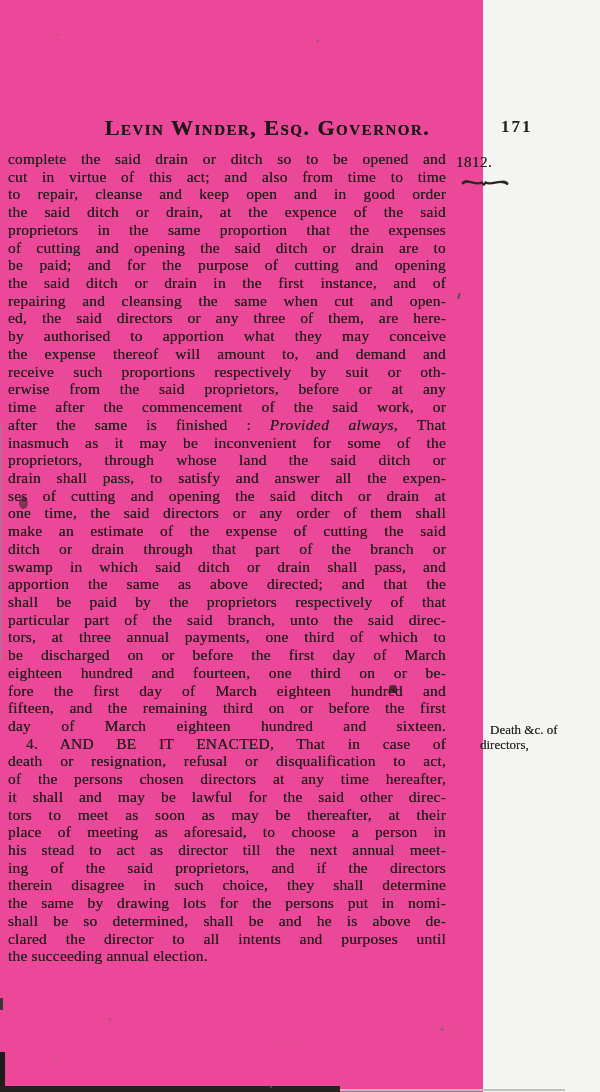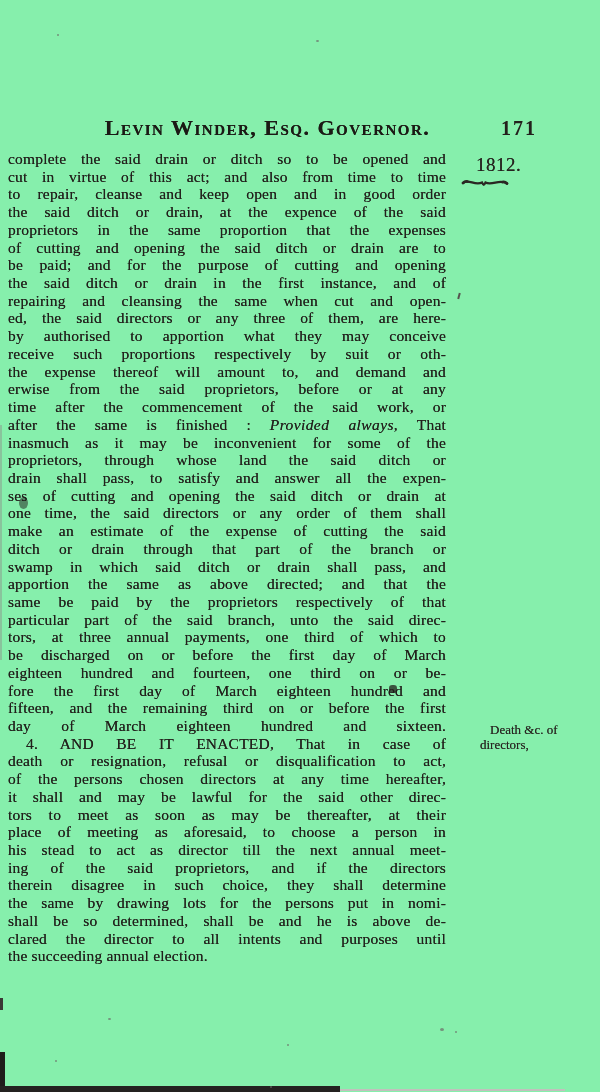--- a/index.html
+++ b/index.html
@@ -3,39 +3,39 @@
 <meta charset="utf-8">
 <style>
   html,body{margin:0;padding:0;}
   body{
     width:600px;height:1092px;
     background:#f4f4f3;
     font-family:"Liberation Serif","DejaVu Serif",serif;
     overflow:hidden;
   }
   .page{
-    position:relative;width:600px;height:1092px;
-    background:#86efac;
+    position:relative;width:483px;height:1092px;
+    background:#ec4899;
     color:#201e1b;
   }
   
   .page-title{
     position:absolute;left:85px;top:116px;width:365px;
     text-align:center;
     font-variant:small-caps;
     font-weight:bold;
     font-size:22px;line-height:24px;
     letter-spacing:1.5px;
     color:#1b1915;
     text-shadow:0 0 0.5px rgba(25,22,18,.85);
     white-space:nowrap;
   }
   .page-number{
     position:absolute;left:501px;top:117px;
-    font-weight:bold;font-size:20px;letter-spacing:2px;
+    font-weight:bold;font-size:17px;letter-spacing:2px;
     color:#23201c;
   }
   
   .body-text{
     position:absolute;left:8px;top:150px;width:438px;
     font-size:15.5px;
     letter-spacing:0.2px;
     color:#22201c;
     text-shadow:0 0 0.45px rgba(30,27,22,.8);
   }
@@ -43,22 +43,22 @@
     height:17.72px;line-height:17.72px;
     text-align:justify;
     text-align-last:justify;
     overflow:visible;
   }
   .line.noStretch{text-align-last:left;}
   .line.indent{text-indent:18px;}
   .line i{letter-spacing:0.4px;}
   
   .margin-year{
-    position:absolute;left:476px;top:154px;
-    font-size:19px;letter-spacing:0.5px;color:#26231f;
+    position:absolute;left:456px;top:154px;
+    font-size:15px;letter-spacing:0.5px;color:#26231f;
     text-shadow:0 0 0.4px rgba(30,27,22,.8);
   }
   .flourish{
     position:absolute;left:461px;top:176px;width:48px;height:14px;
   }
   .margin-death{
     position:absolute;left:447px;top:722px;width:105px;
     font-size:13px;line-height:15px;color:#2a2723;
     text-shadow:0 0 0.35px rgba(30,27,22,.7);
     margin-left:33px;
@@ -93,35 +93,35 @@
       <div class="line"><span>cut in virtue of this act; and also from time to time</span></div>
       <div class="line"><span>to repair, cleanse and keep open and in good order</span></div>
       <div class="line"><span>the said ditch or drain, at the expence of the said</span></div>
       <div class="line"><span>proprietors in the same proportion that the expenses</span></div>
       <div class="line"><span>of cutting and opening the said ditch or drain are to</span></div>
       <div class="line"><span>be paid; and for the purpose of cutting and opening</span></div>
       <div class="line"><span>the said ditch or drain in the first instance, and of</span></div>
       <div class="line"><span>repairing and cleansing the same when cut and open-</span></div>
       <div class="line"><span>ed, the said directors or any three of them, are here-</span></div>
       <div class="line"><span>by authorised to apportion what they may conceive</span></div>
+      <div class="line"><span>the expense thereof will amount to, and demand and</span></div>
       <div class="line"><span>receive such proportions respectively by suit or oth-</span></div>
-      <div class="line"><span>the expense thereof will amount to, and demand and</span></div>
       <div class="line"><span>erwise from the said proprietors, before or at any</span></div>
       <div class="line"><span>time after the commencement of the said work, or</span></div>
       <div class="line"><span>after the same is finished : </span><i>Provided always,</i><span> That</span></div>
       <div class="line"><span>inasmuch as it may be inconvenient for some of the</span></div>
       <div class="line"><span>proprietors, through whose land the said ditch or</span></div>
       <div class="line"><span>drain shall pass, to satisfy and answer all the expen-</span></div>
       <div class="line"><span>ses of cutting and opening the said ditch or drain at</span></div>
       <div class="line"><span>one time, the said directors or any order of them shall</span></div>
       <div class="line"><span>make an estimate of the expense of cutting the said</span></div>
       <div class="line"><span>ditch or drain through that part of the branch or</span></div>
       <div class="line"><span>swamp in which said ditch or drain shall pass, and</span></div>
       <div class="line"><span>apportion the same as above directed; and that the</span></div>
-      <div class="line"><span>same be paid by the proprietors respectively of that</span></div>
+      <div class="line"><span>shall be paid by the proprietors respectively of that</span></div>
       <div class="line"><span>particular part of the said branch, unto the said direc-</span></div>
       <div class="line"><span>tors, at three annual payments, one third of which to</span></div>
       <div class="line"><span>be discharged on or before the first day of March</span></div>
       <div class="line"><span>eighteen hundred and fourteen, one third on or be-</span></div>
       <div class="line"><span>fore the first day of March eighteen hundred and</span></div>
       <div class="line"><span>fifteen, and the remaining third on or before the first</span></div>
       <div class="line"><span>day of March eighteen hundred and sixteen.</span></div>
       <div class="line indent"><span>4. AND BE IT ENACTED, That in case of</span></div>
       <div class="line"><span>death or resignation, refusal or disqualification to act,</span></div>
       <div class="line"><span>of the persons chosen directors at any time hereafter,</span></div>

